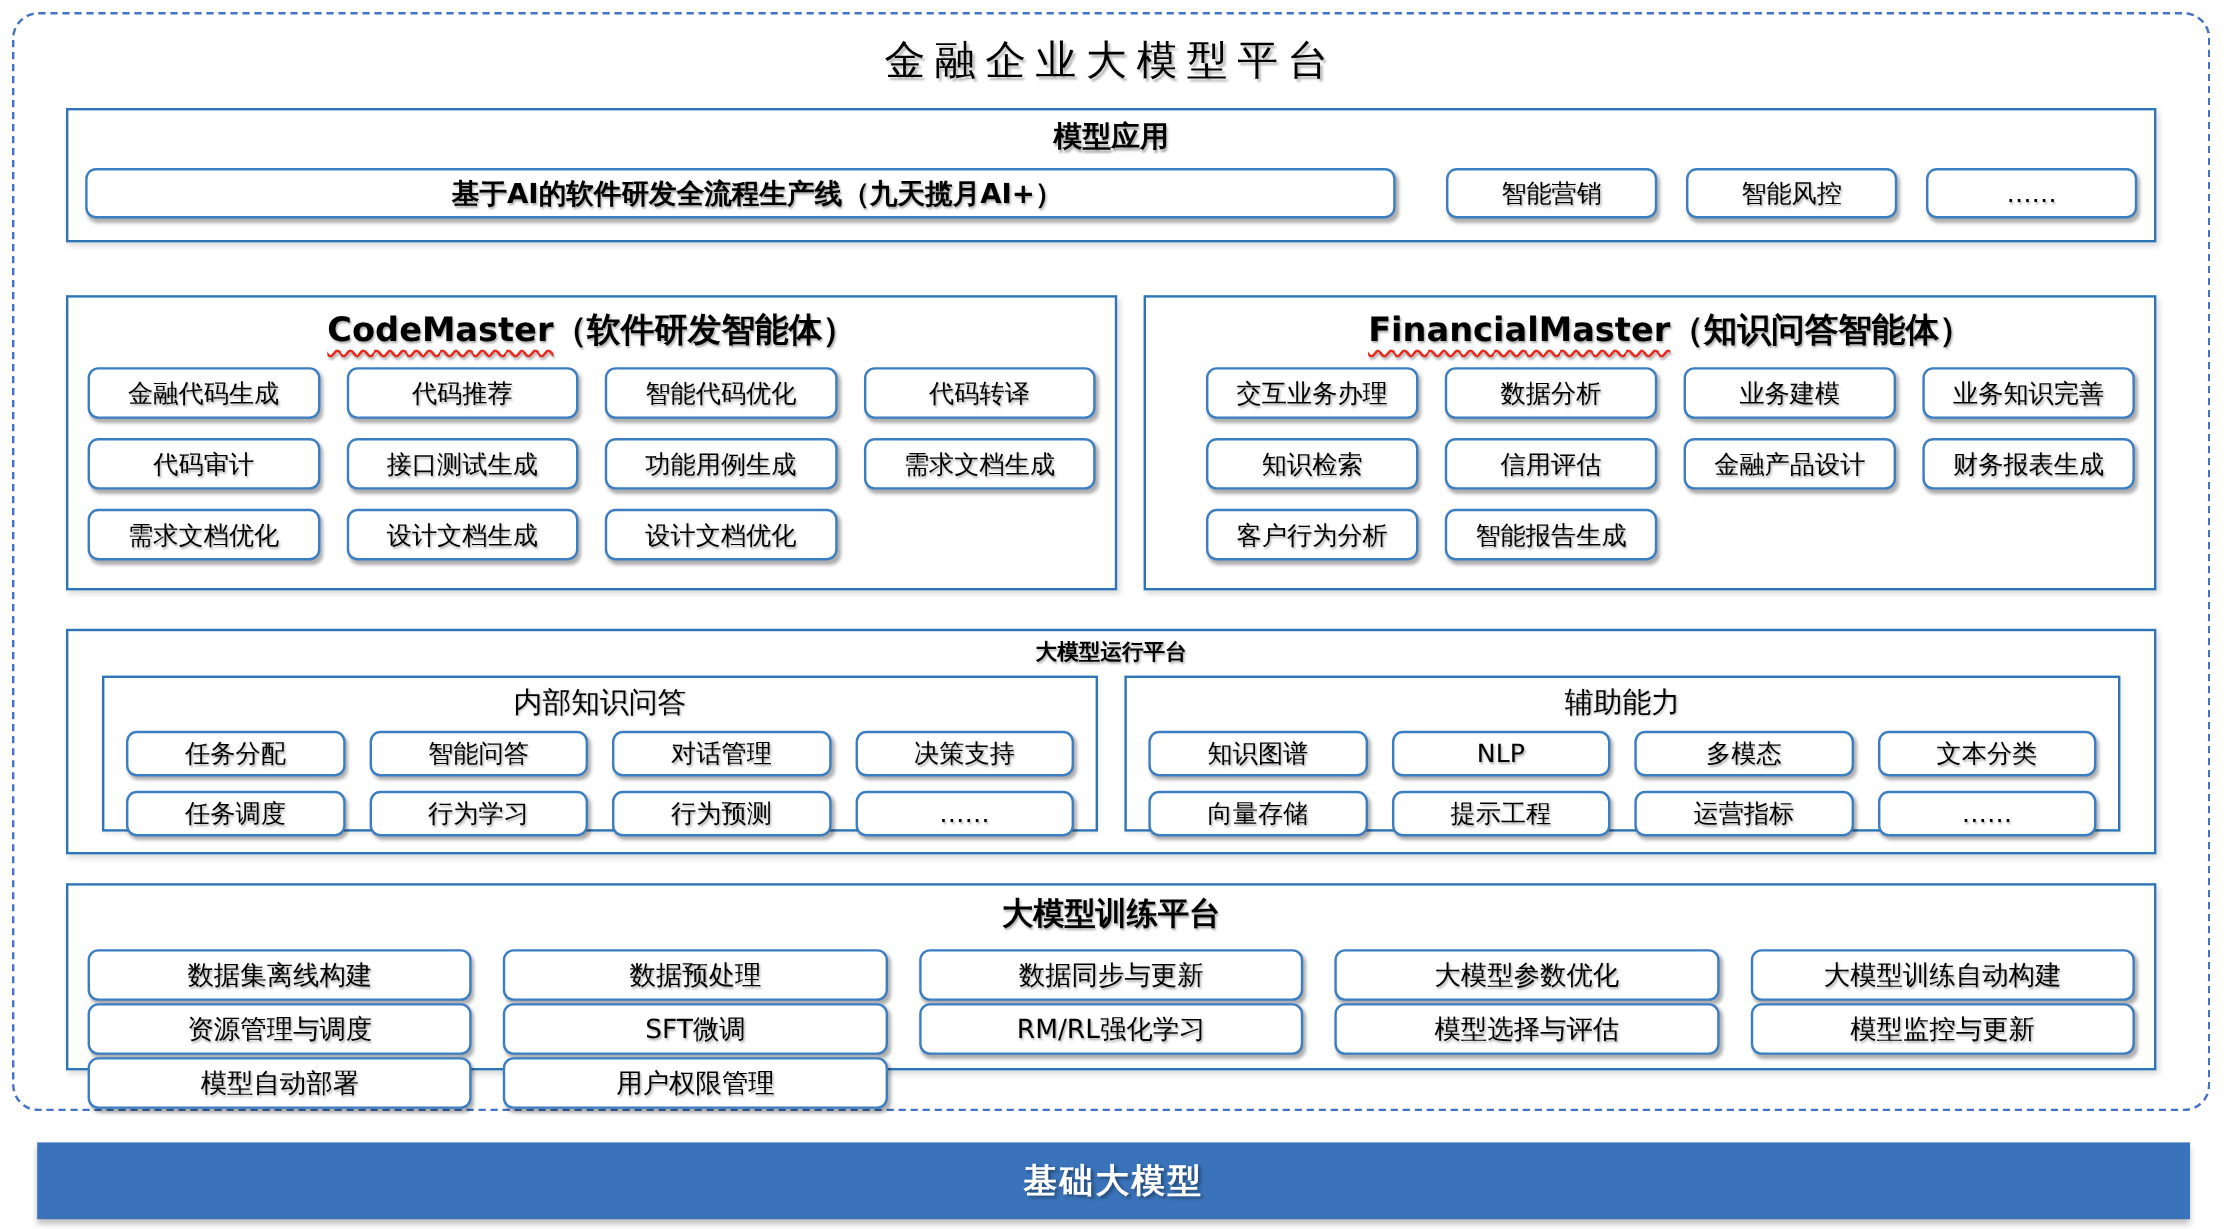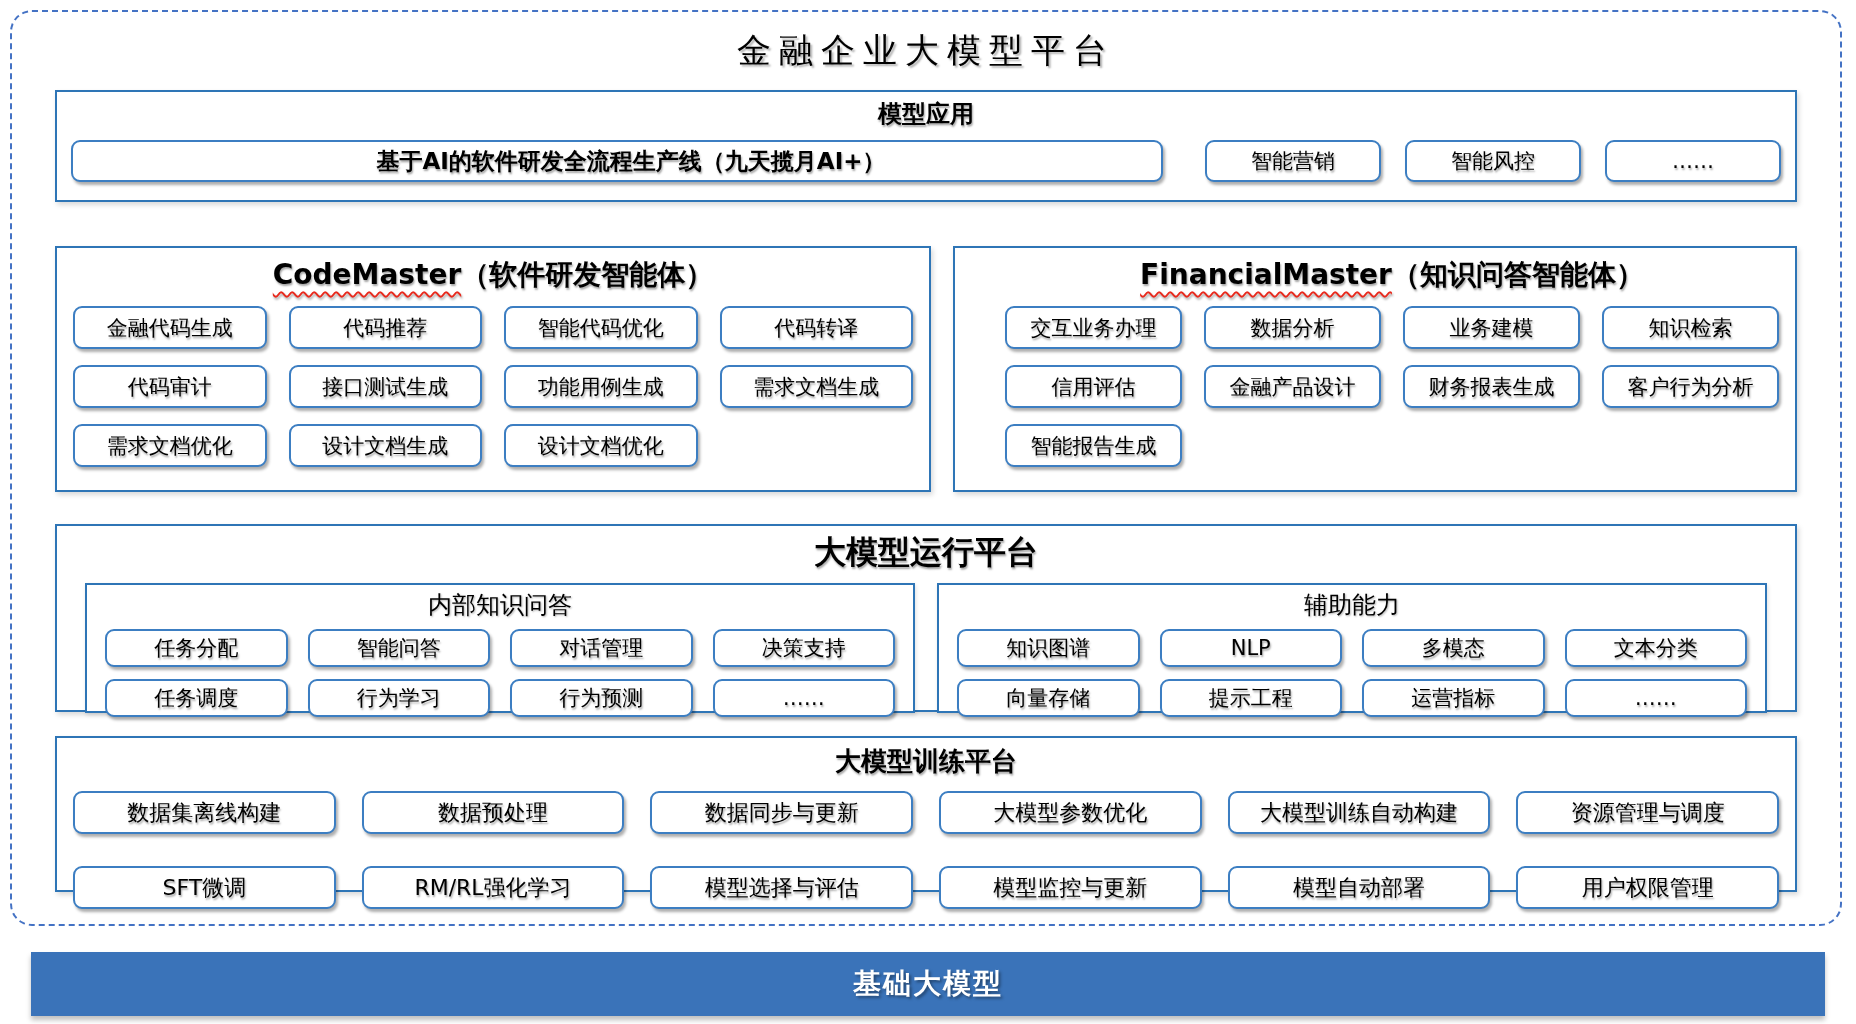--- a/index.html
+++ b/index.html
@@ -52,36 +52,36 @@
   }
   .agent-en{
     text-decoration:underline;text-decoration-style:wavy;
     text-decoration-color:#e8291c;text-decoration-thickness:2px;
     text-underline-offset:7px;text-decoration-skip-ink:none;
   }
   .grid4{display:grid;grid-template-columns:repeat(4,1fr);gap:16px 22px;margin:12px 16px 0;}
   .grid4 .cell{height:43px;}
   
   .s3{margin-top:32px;height:188px;}
-  .s3 .sec-header{margin-top:5px;font-size:32px;}
+  .s3 .sec-header{margin-top:5px;font-size:18px;}
   .groups-row{display:flex;gap:22px;margin:8px 28px 0;}
   .group{
     flex:1;border:2px solid #2e75b6;background:#fff;box-sizing:border-box;
     box-shadow:1px 2px 4px rgba(0,0,0,.12);height:130px;
   }
   .group-header{
     text-align:center;font-size:24px;font-weight:normal;margin-top:4px;
     text-shadow:1px 1px 2px rgba(0,0,0,.30);
   }
   .group .grid4{margin:8px 18px 0;gap:12px 20px;}
   .group .grid4 .cell{height:38px;}
   
   .s4{margin-top:24px;height:156px;}
   .s4 .sec-header{margin-top:6px;font-size:26px;}
-  .grid6{display:grid;grid-template-columns:repeat(6,1fr);gap:32px 26px;margin:12px 16px 0;}
+  .grid6{display:grid;grid-template-columns:repeat(5,1fr);gap:2px 26px;margin:12px 16px 0;}
   .grid6 .cell{height:43px;font-size:22px;}
   
   .foundation-bar{
     position:absolute;left:31px;top:952px;width:1794px;height:64px;
     background:#3a73b9;display:flex;align-items:center;justify-content:center;
     box-shadow:0 4px 5px rgba(0,0,0,.25);
   }
   .foundation-bar span{
     color:#ffffff;font-size:28px;font-weight:bold;letter-spacing:2px;
     text-shadow:2px 2px 3px rgba(0,0,0,.4);
@@ -126,20 +126,21 @@
       </section>
 
       <section class="sec agent right">
         <div class="agent-header">
           <span class="agent-en">FinancialMaster</span><span>（知识问答智能体）</span>
         </div>
         <div class="grid4">
           <div class="cell">交互业务办理</div>
           <div class="cell">数据分析</div>
           <div class="cell">业务建模</div>
+          <div class="cell">业务知识完善</div>
           <div class="cell">知识检索</div>
           <div class="cell">信用评估</div>
           <div class="cell">金融产品设计</div>
           <div class="cell">财务报表生成</div>
           <div class="cell">客户行为分析</div>
           <div class="cell">智能报告生成</div>
         </div>
       </section>
     </div>
 

